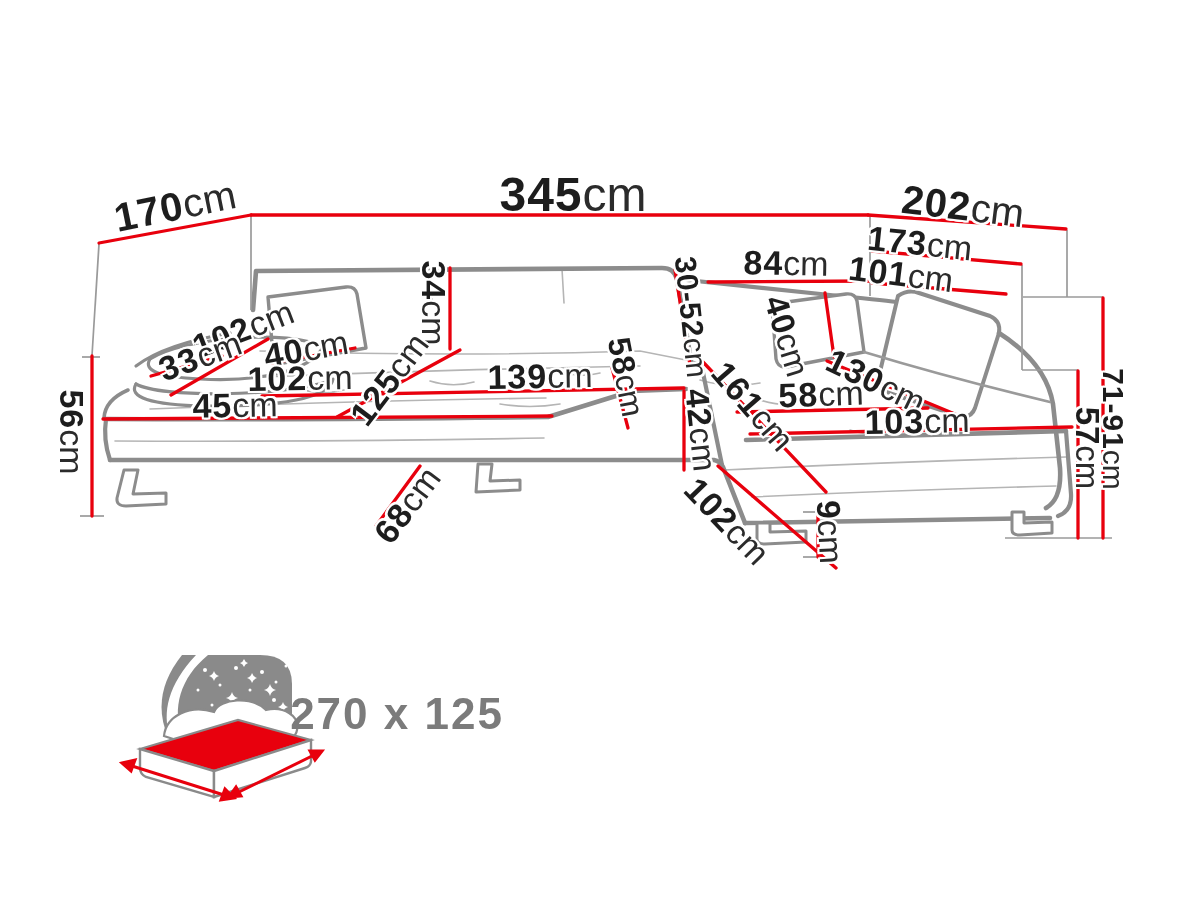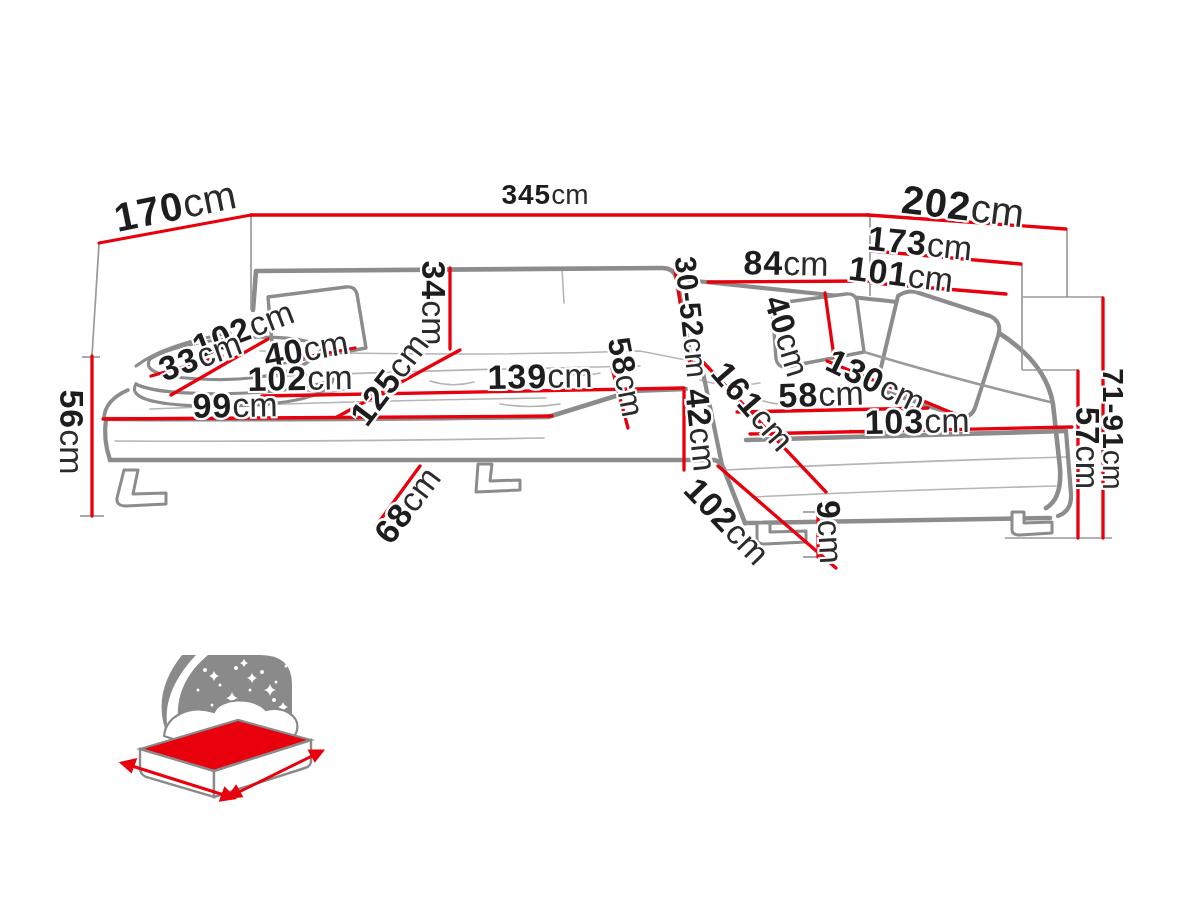--- a/index.html
+++ b/index.html
@@ -177,42 +177,43 @@
         <path d="M122,763 L135,760 L131,771 Z"></path>
         <path d="M234,798 L225,789 L221,800 Z"></path>
         <path d="M239,792 L312,756" fill="none"></path>
         <path d="M229,797 L241,796 L236,787 Z"></path>
         <path d="M322,751 L315,760 L310,751 Z"></path>
       </g>
     </g>
   </svg>
 
   <div class="dim" style="left:175px;top:206px;font-size:40px;--r:-11.5deg"><b>170</b><span class="u">cm</span></div>
-  <div class="dim" style="left:545px;top:195px;font-size:28px;--r:0deg"><b>345</b><span class="u">cm</span></div>
+  <div class="dim" style="left:573px;top:195px;font-size:48px;--r:0deg"><b>345</b><span class="u">cm</span></div>
   <div class="dim" style="left:963px;top:206px;font-size:40px;--r:7deg"><b>202</b><span class="u">cm</span></div>
   <div class="dim" style="left:920px;top:243px;font-size:34px;--r:6deg"><b>173</b><span class="u">cm</span></div>
   <div class="dim" style="left:786px;top:263px;font-size:34px;--r:1deg"><b>84</b><span class="u">cm</span></div>
   <div class="dim" style="left:901px;top:274px;font-size:34px;--r:7deg"><b>101</b><span class="u">cm</span></div>
   <div class="dim" style="left:243px;top:329px;font-size:34px;--r:-21deg"><b>102</b><span class="u">cm</span></div>
   <div class="dim" style="left:200px;top:356px;font-size:34px;--r:-20deg"><b>33</b><span class="u">cm</span></div>
   <div class="dim" style="left:306px;top:349px;font-size:34px;--r:-10deg"><b>40</b><span class="u">cm</span></div>
   <div class="dim" style="left:434px;top:303px;font-size:34px;--r:90deg"><b>34</b><span class="u">cm</span></div>
   <div class="dim" style="left:300px;top:378px;font-size:34px;--r:-1deg"><b>102</b><span class="u">cm</span></div>
-  <div class="dim" style="left:235px;top:405px;font-size:34px;--r:-1deg"><b>99</b><span class="u">cm</span></div>
+  <div class="dim" style="left:235px;top:405px;font-size:34px;--r:-1deg"><b>45</b><span class="u">cm</span></div>
   <div class="dim" style="left:389px;top:379px;font-size:34px;--r:-53deg"><b>125</b><span class="u">cm</span></div>
   <div class="dim" style="left:540px;top:376px;font-size:34px;--r:-1deg"><b>139</b><span class="u">cm</span></div>
   <div class="dim" style="left:626px;top:377px;font-size:32px;--r:79deg"><b>58</b><span class="u">cm</span></div>
   <div class="dim" style="left:691px;top:317px;font-size:30px;--r:84deg"><b>30-52</b><span class="u">cm</span></div>
   <div class="dim" style="left:787px;top:336px;font-size:33px;--r:73deg"><b>40</b><span class="u">cm</span></div>
   <div class="dim" style="left:753px;top:406px;font-size:34px;--r:49deg"><b>161</b><span class="u">cm</span></div>
   <div class="dim" style="left:821px;top:394px;font-size:34px;--r:-2deg"><b>58</b><span class="u">cm</span></div>
   <div class="dim" style="left:876px;top:381px;font-size:34px;--r:26deg"><b>130</b><span class="u">cm</span></div>
   <div class="dim" style="left:917px;top:421px;font-size:34px;--r:-1deg"><b>103</b><span class="u">cm</span></div>
   <div class="dim" style="left:701px;top:430px;font-size:33px;--r:84deg"><b>42</b><span class="u">cm</span></div>
   <div class="dim" style="left:72px;top:432px;font-size:34px;--r:90deg"><b>56</b><span class="u">cm</span></div>
   <div class="dim" style="left:407px;top:505px;font-size:34px;--r:-53deg"><b>68</b><span class="u">cm</span></div>
   <div class="dim" style="left:727px;top:521px;font-size:34px;--r:46deg"><b>102</b><span class="u">cm</span></div>
   <div class="dim" style="left:830px;top:532px;font-size:33px;--r:87deg"><b>9</b><span class="u">cm</span></div>
   <div class="dim" style="left:1087px;top:448px;font-size:33px;--r:90deg"><b>57</b><span class="u">cm</span></div>
   <div class="dim" style="left:1113px;top:429px;font-size:30px;--r:90deg"><b>71-91</b><span class="u">cm</span></div>
 
+  <div class="bed-size" style="left:397px;top:714px;font-size:44px">270 x 125</div>
 
 </div>
 
 </body></html>

